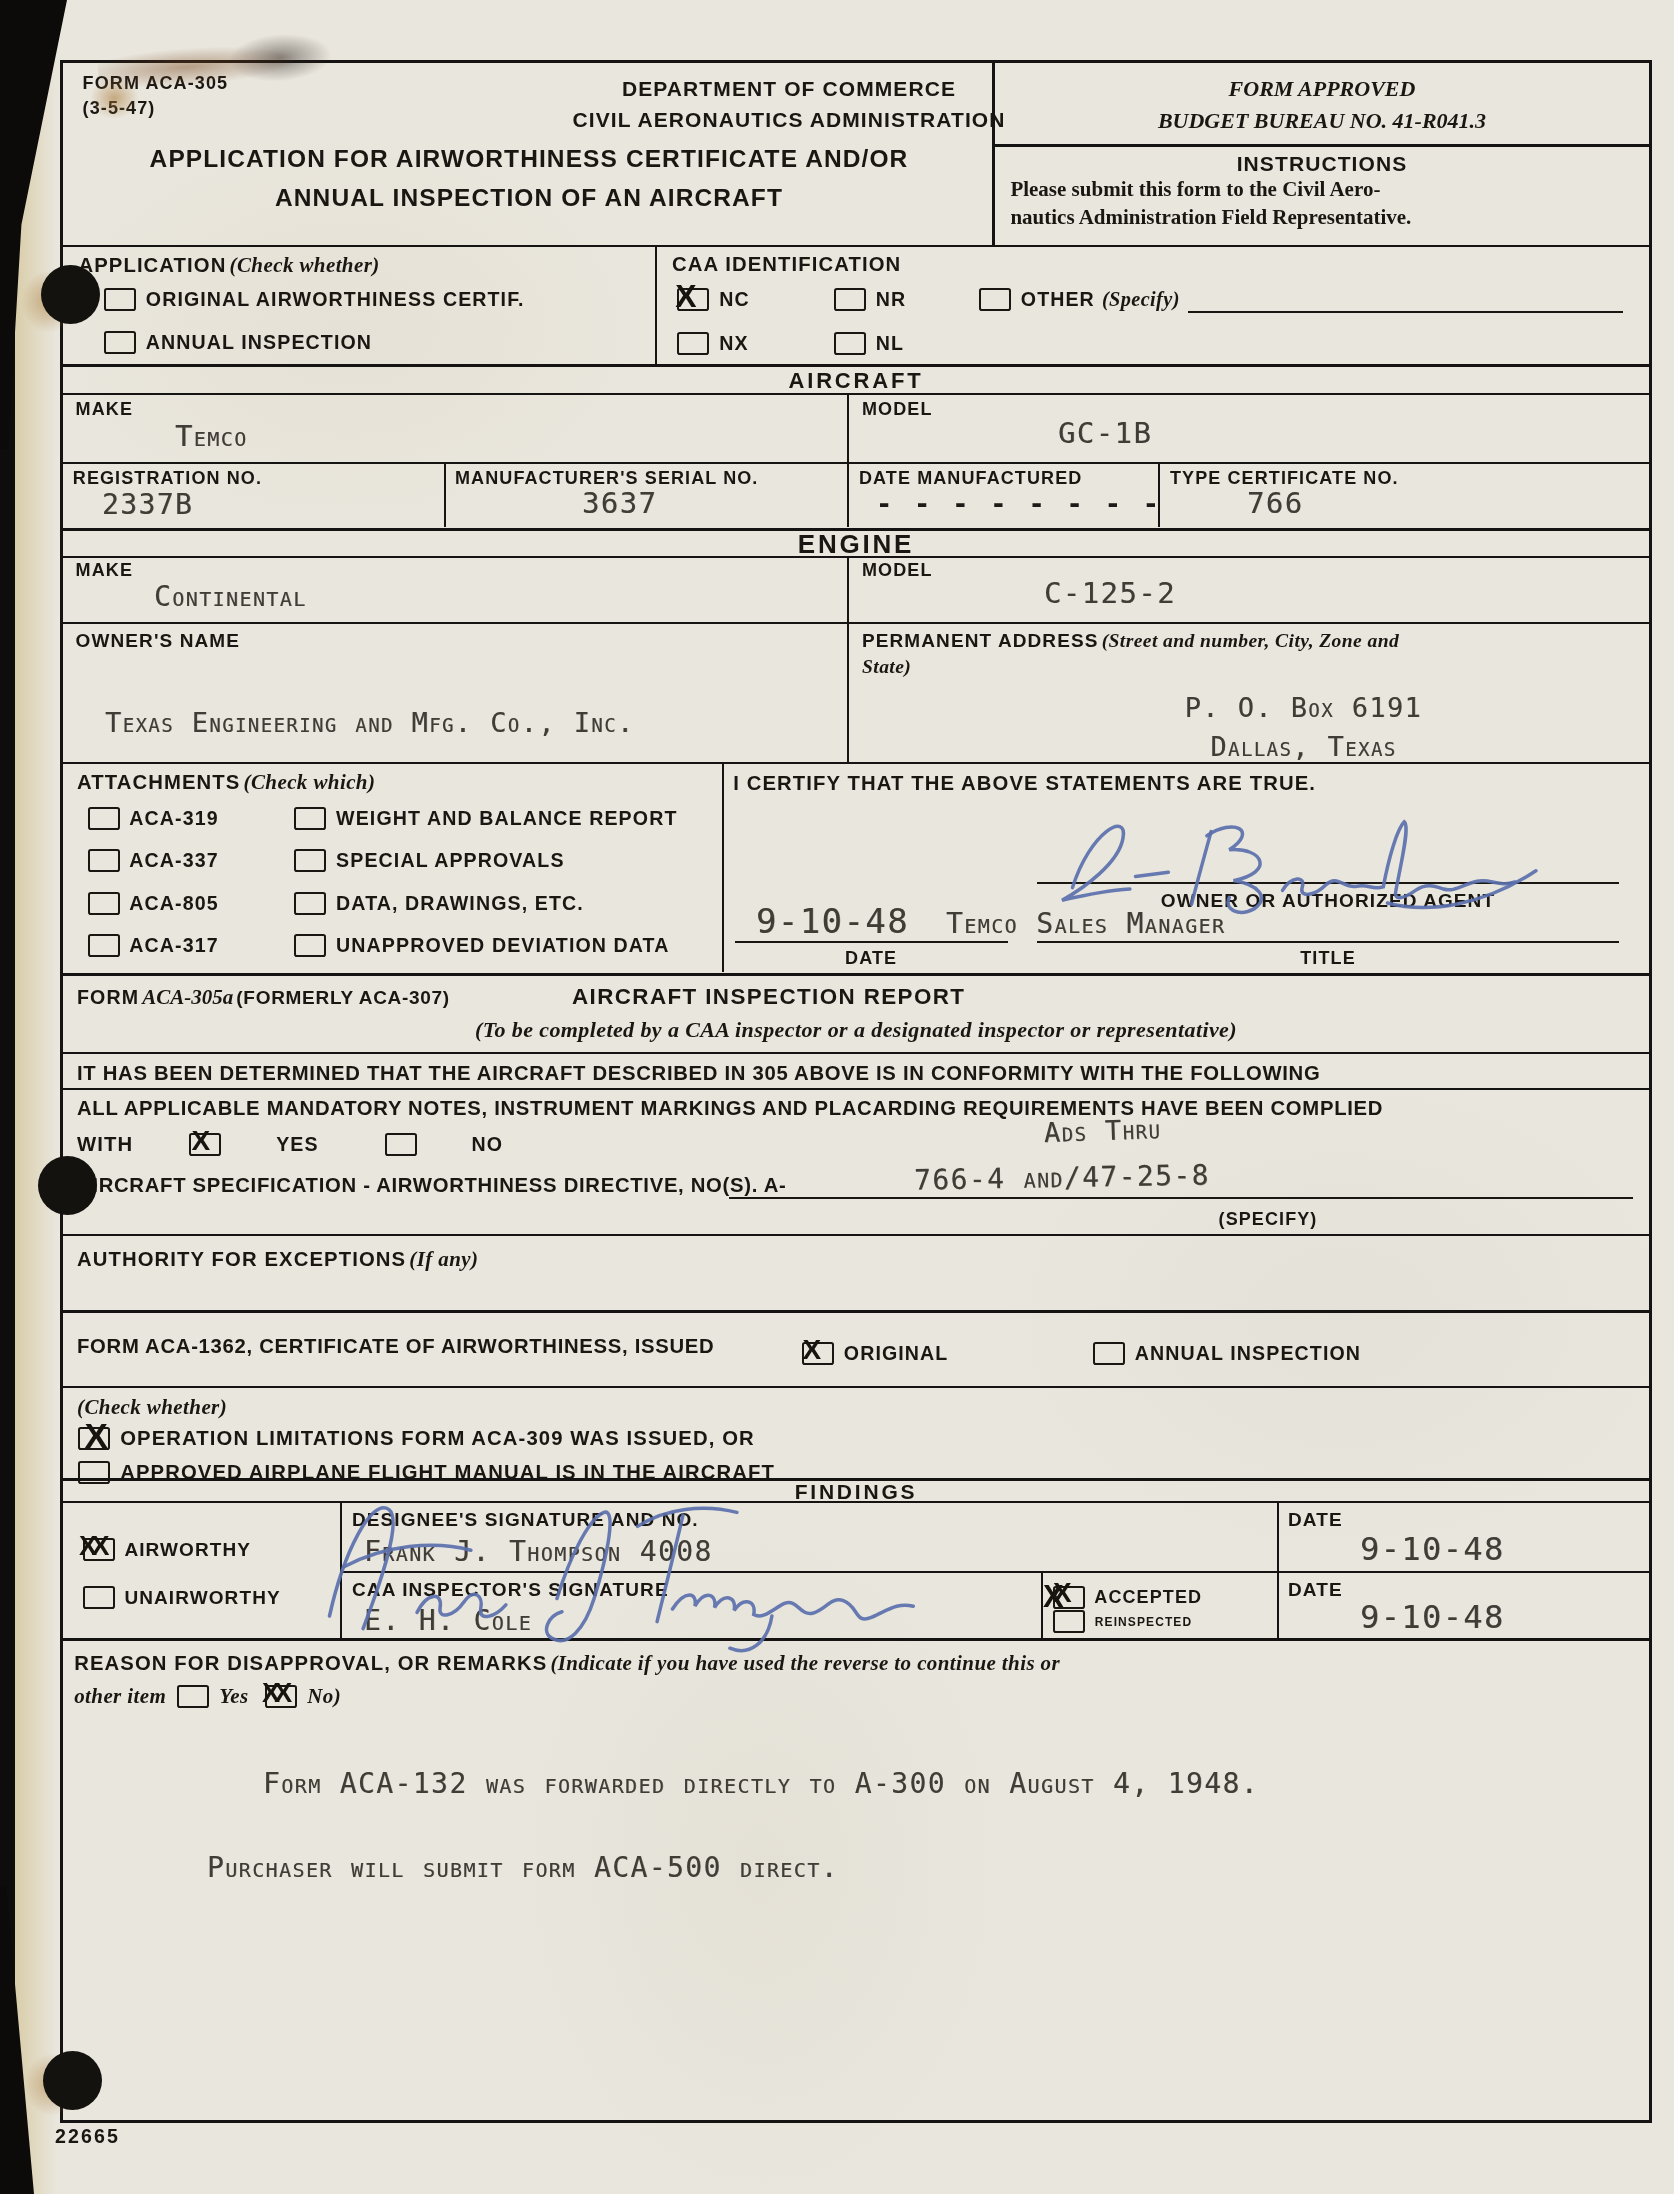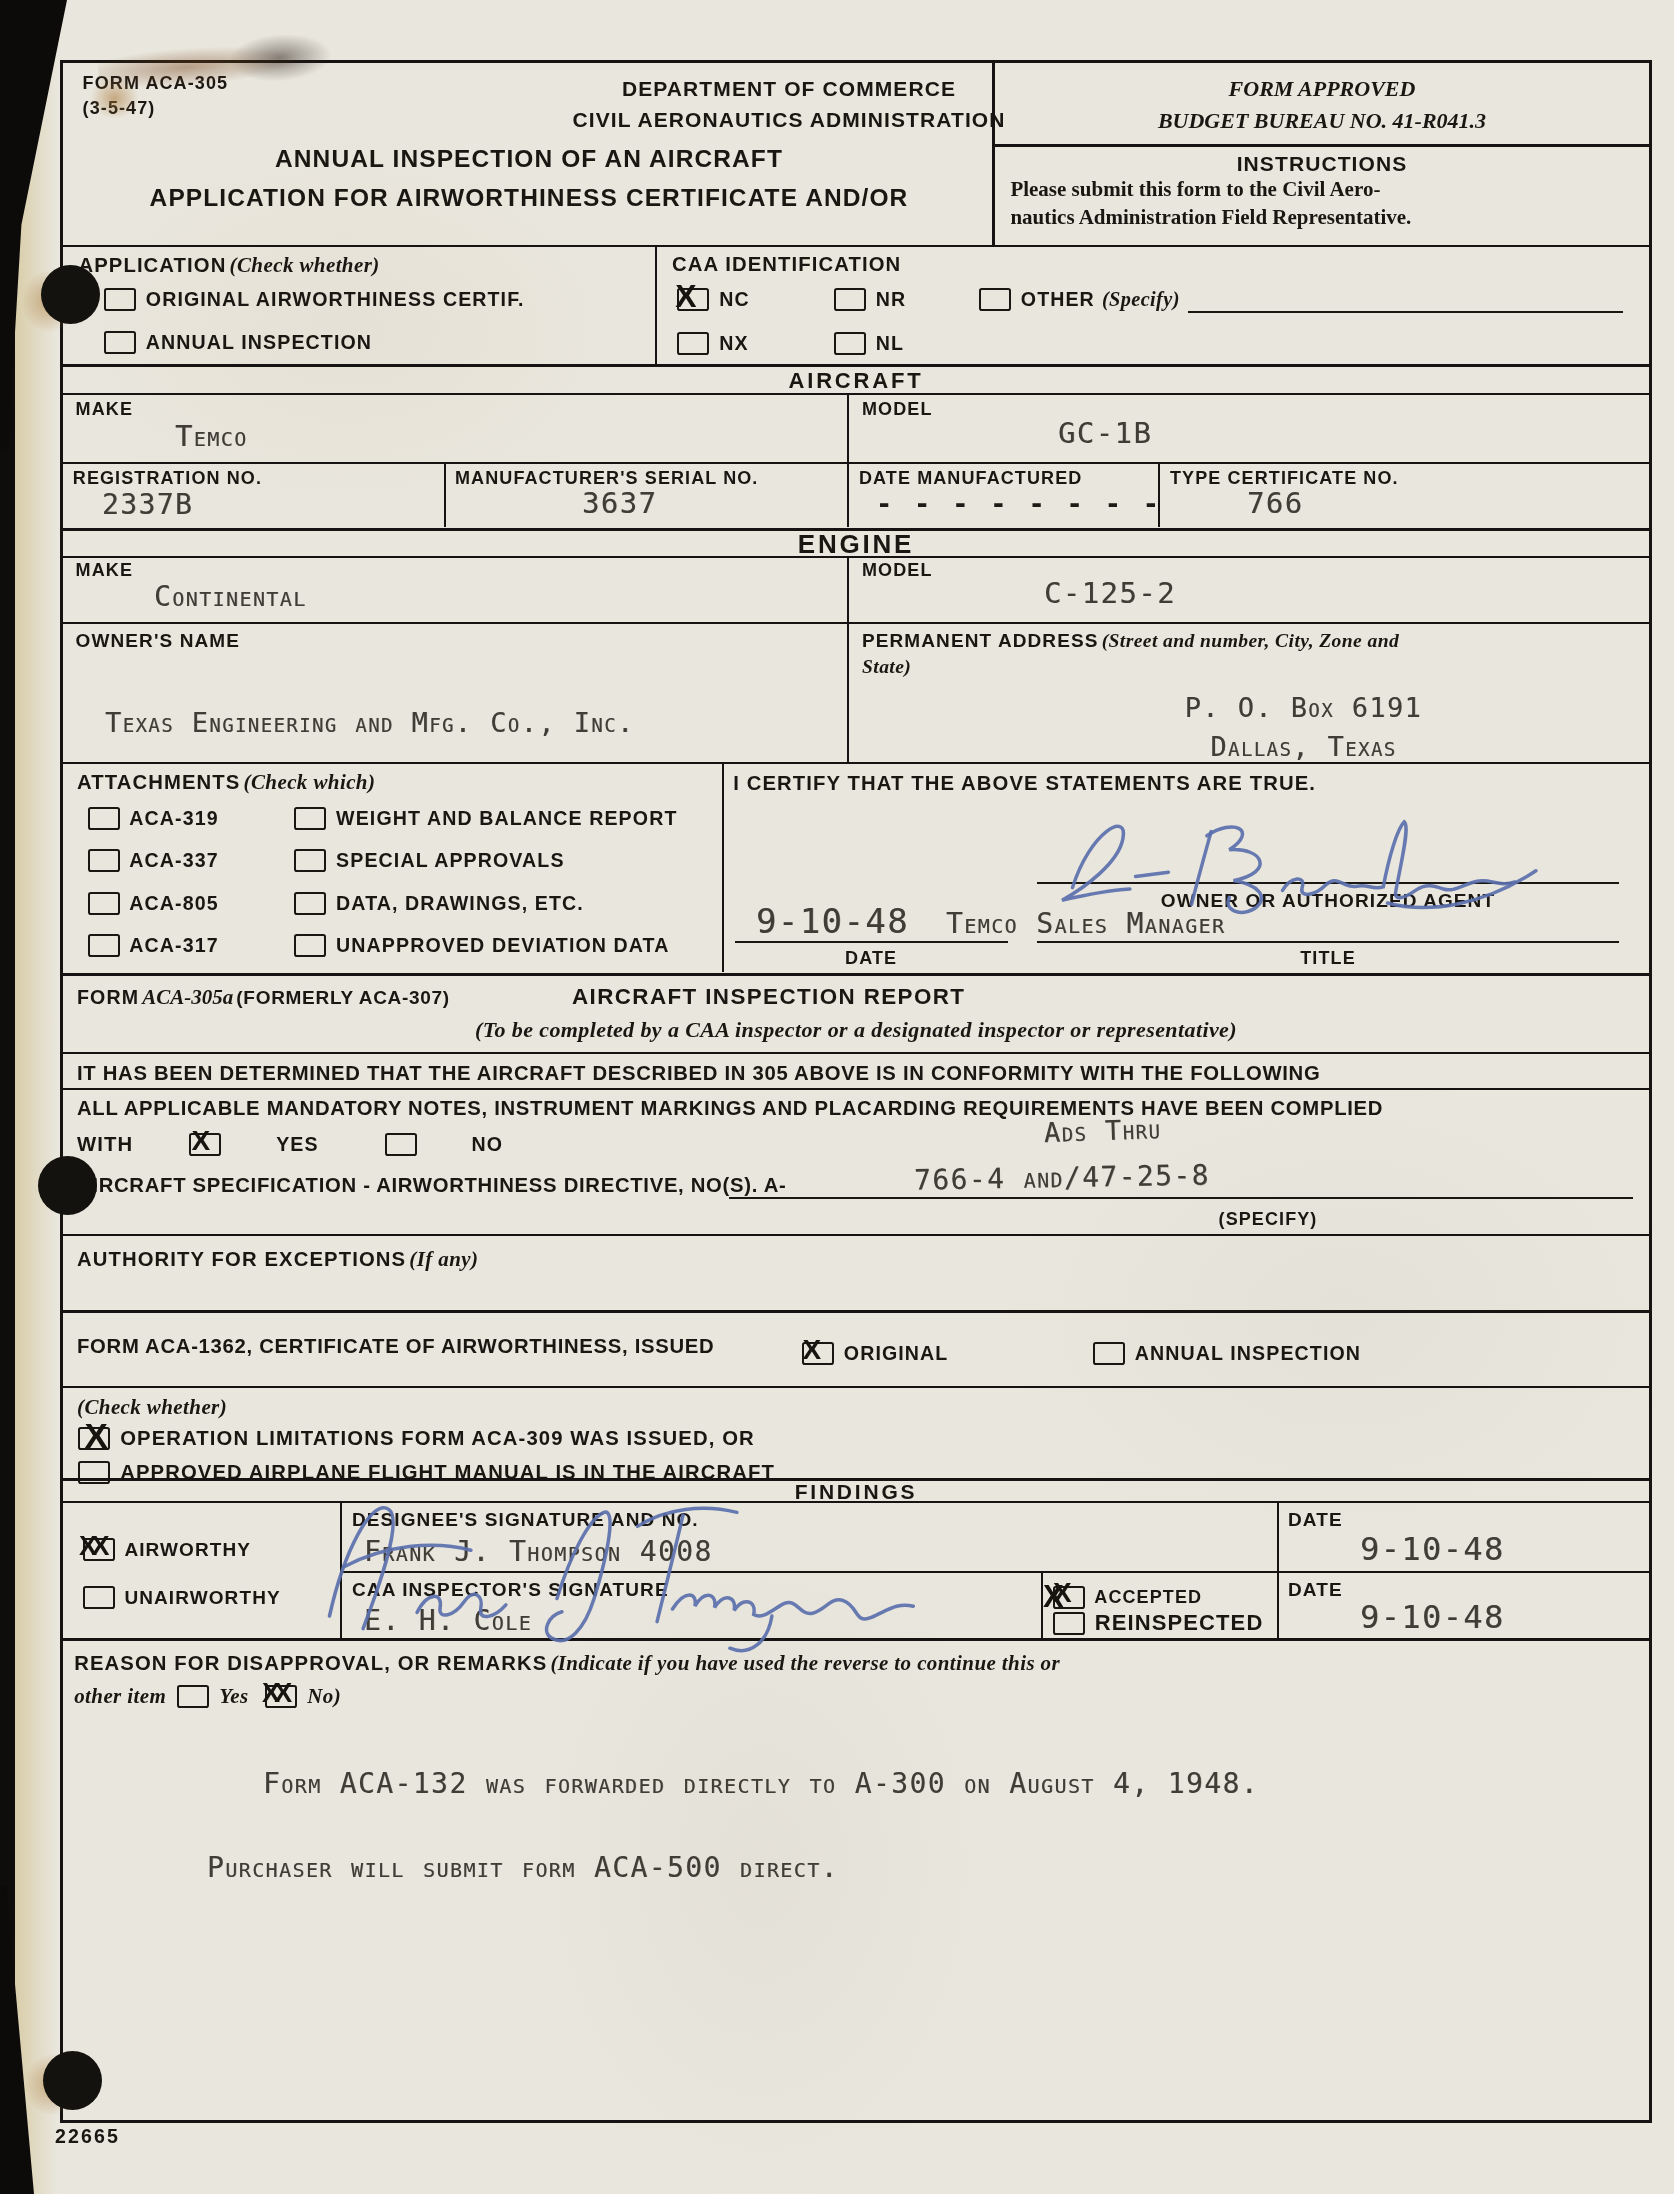--- a/index.html
+++ b/index.html
@@ -70,22 +70,22 @@
     <div class="sec" style="top:0;height:182px;">
       <div class="abs" style="left:19.6px;top:8.4px;font-size:18px;line-height:1.35;">
         <div class="lbl">FORM ACA-305</div>
         <div class="lbl">(3-5-47)</div>
       </div>
       <div class="abs center" style="left:435px;top:11.2px;width:582px;font-size:21px;line-height:1.45;">
         <div class="lbl">DEPARTMENT OF COMMERCE</div>
         <div class="lbl">CIVIL AERONAUTICS ADMINISTRATION</div>
       </div>
       <div class="abs center" style="left:28px;top:76px;width:876px;font-size:24.5px;line-height:1.6;">
+        <div class="lbl">APPLICATION FOR AIRWORTHINESS CERTIFICATE AND/OR</div>
         <div class="lbl">ANNUAL INSPECTION OF AN AIRCRAFT</div>
-        <div class="lbl">APPLICATION FOR AIRWORTHINESS CERTIFICATE AND/OR</div>
       </div>
       <div class="abs" style="left:929px;top:0;width:657px;height:182px;border-left:3.5px solid #161412;box-sizing:border-box;">
         <div class="center serb" style="height:71px;border-bottom:3.5px solid #161412;padding-top:9.8px;font-size:22px;line-height:1.45;box-sizing:content-box;">
           <div>FORM APPROVED</div>
           <div>BUDGET BUREAU NO. 41-R041.3</div>
         </div>
         <div style="padding:5.6px 15.4px;">
           <div class="lbl center" style="font-size:21px;">INSTRUCTIONS</div>
           <div style="font-family:'Liberation Serif',serif;font-weight:700;font-size:21px;line-height:1.3;">Please submit this form to the Civil Aero-</div>
           <div style="font-family:'Liberation Serif',serif;font-weight:700;font-size:21px;line-height:1.3;">nautics Administration Field Representative.</div>
@@ -326,21 +326,21 @@
       <div class="vline" style="left:978px;top:68px;"></div>
       <div class="abs row" style="left:980px;top:76px;">
         <span class="prex">X</span>
         <span class="cb">
             <span class="xm" style="left:-1.4px;top:-8.4px;font-size:28px;">X</span>
           </span>
         <span class="lbl" style="font-size:18px;">ACCEPTED</span>
       </div>
       <div class="abs row" style="left:990px;top:107px;">
         <span class="cb"></span>
-        <span class="lbl" style="font-size:22px;text-align:right;">REINSPECTED</span>
+        <span class="lbl" style="font-size:12px;text-align:right;">REINSPECTED</span>
       </div>
       <div class="vline" style="left:1214px;"></div>
       <div class="abs lbl" style="left:1225px;top:5.6px;font-size:19px;">DATE</div>
       <div class="abs typed" style="left:1297px;top:27px;font-size:32px;">9-10-48</div>
       <div class="abs lbl" style="left:1225px;top:76px;font-size:19px;">DATE</div>
       <div class="abs typed" style="left:1297px;top:95px;font-size:32px;">9-10-48</div>
       <svg class="sig" style="left:210px;top:-55px;width:701px;height:210px;" viewBox="0 0 1000 300">
         <path d="M80,240 C100,150 140,70 165,88 C185,104 150,200 128,258"></path>
         <path d="M100,170 C160,138 230,132 282,146"></path>
         <path d="M205,235 C220,205 242,206 238,228 C235,246 258,240 272,220 C286,200 300,210 296,230 C293,248 316,242 332,224"></path>

